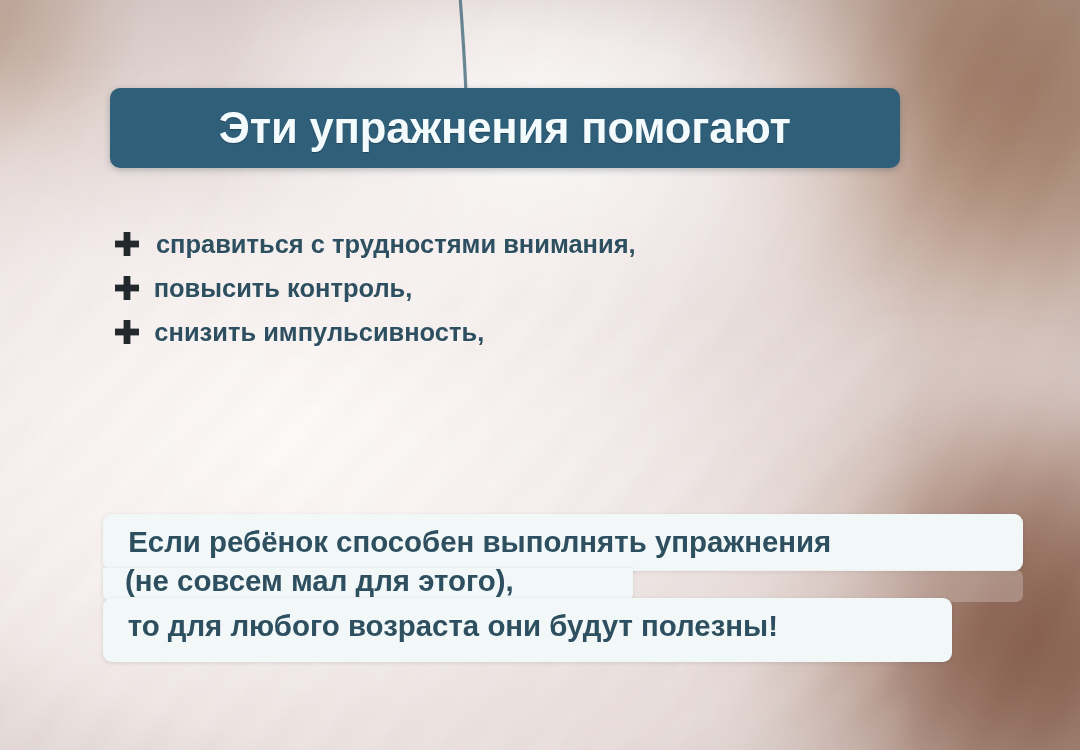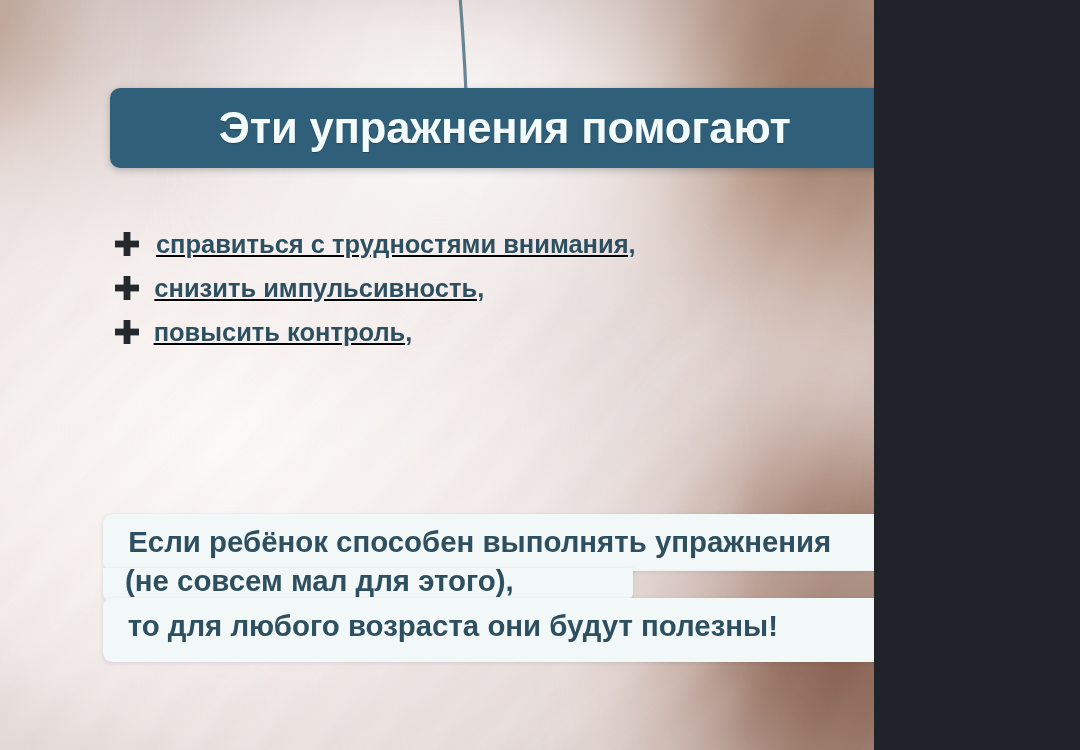--- a/index.html
+++ b/index.html
@@ -4,21 +4,21 @@
 <title>Эти упражнения помогают</title>
 <style>
   html, body {
     margin: 0;
     padding: 0;
     background: #20242a;
   }
 
   .canvas {
     position: relative;
-    width: 874px;
+    width: 1080px;
     height: 750px;
     overflow: hidden;
     font-family: "Liberation Sans", "DejaVu Sans", sans-serif;
     background: #5eead4;
     user-select: none;
   }
 
   
   .bg-layer {
     position: absolute;
@@ -164,21 +164,20 @@
     text-shadow: 0 1px 1px rgba(10,30,42,0.35);
   }
 
   
   .bullet-list {
     position: absolute;
     left: 112px;
     top: 222px;
     width: 820px;
     z-index: 3;
-    text-decoration: underline;
   }
 
   .bullet-row {
     display: flex;
     align-items: center;
     height: 44px;
   }
 
   .plus-icon {
     flex: 0 0 auto;
@@ -279,31 +278,31 @@
       <span class="bullet-label">справиться с трудностями внимания,</span>
     </div>
 
     <div class="bullet-row">
       <span class="plus-icon">
         <svg width="30" height="30" viewBox="0 0 30 30" aria-hidden="true">
           <rect x="11.6" y="3" width="6.8" height="24" fill="#22282c"></rect>
           <rect x="3" y="11.6" width="24" height="6.8" fill="#22282c"></rect>
         </svg>
       </span>
-      <span class="bullet-label">снизить импульсивность,</span>
+      <span class="bullet-label">повысить контроль,</span>
     </div>
 
     <div class="bullet-row">
       <span class="plus-icon">
         <svg width="30" height="30" viewBox="0 0 30 30" aria-hidden="true">
           <rect x="11.6" y="3" width="6.8" height="24" fill="#22282c"></rect>
           <rect x="3" y="11.6" width="24" height="6.8" fill="#22282c"></rect>
         </svg>
       </span>
-      <span class="bullet-label">повысить контроль,</span>
+      <span class="bullet-label">снизить импульсивность,</span>
     </div>
 
 
 
   </div>
 
   <div class="conclusion">
     <div class="plate plate-1"></div>
     <div class="plate plate-2"></div>
     <div class="plate-gap"></div>

